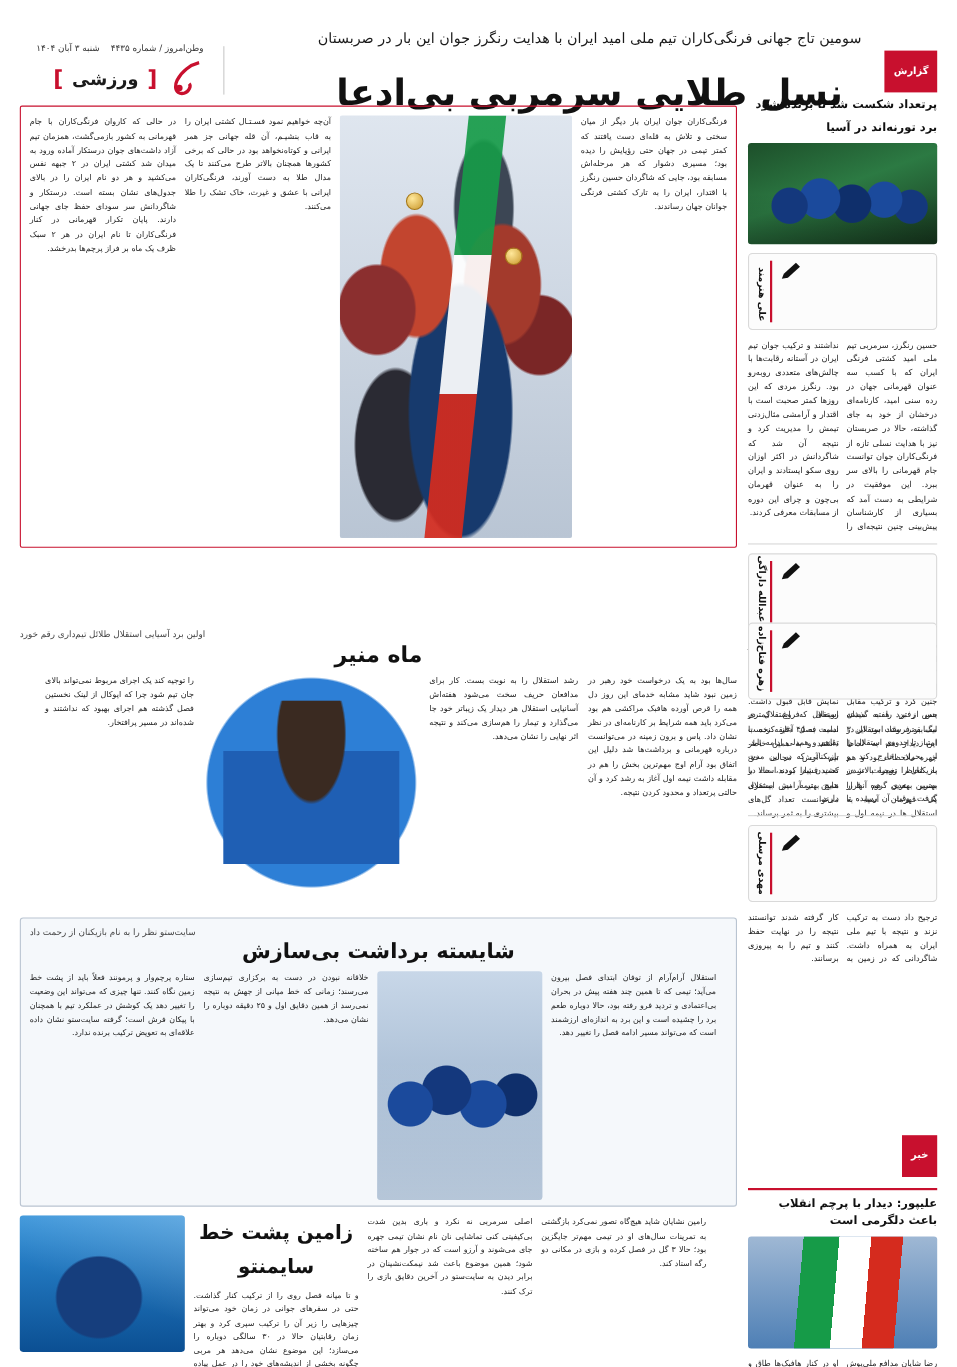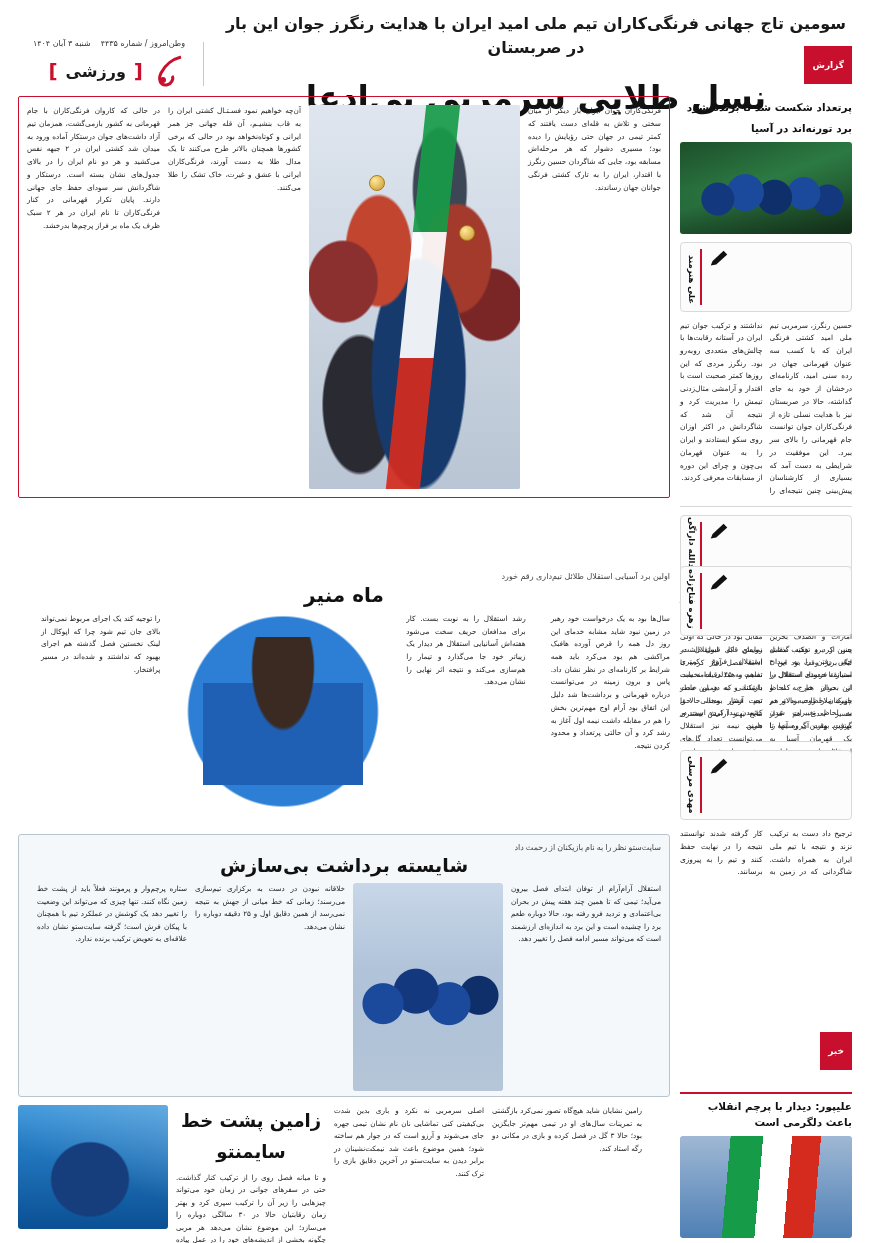--- a/index.html
+++ b/index.html
@@ -42,35 +42,35 @@
   }
   .mast-dates span { white-space: nowrap; }
   .mast-divider {
     width: 1px; background: #c9c9c9; margin: 4px 10px;
   }
   .mast-head {
     flex: 1; display: flex; flex-direction: column; justify-content: center;
     text-align: center; padding-left: 6px;
   }
   .kicker {
-    font-size: 16px; color: #1a1a1a; line-height: 1.5; font-weight: bold;
+    font-size: 13px; color: #1a1a1a; line-height: 1.5; font-weight: normal;
     margin-bottom: 20px;
   }
   .main-title {
     font-size: 33px; font-weight: bold; color: #111; letter-spacing: -1px;
     line-height: 1.1;
   }
 
   
   .rail {
     position: absolute; top: 46px; right: 18px; width: 172px;
   }
   .rail-tag {
     background: #c8102e; color: #fff; font-size: 9px; font-weight: bold;
-    padding: 14px 8px; display: inline-block; margin-bottom: 16px;
+    padding: 14px 8px; display: inline-block; margin-bottom: 4px;
   }
   .rail-title {
     font-size: 10.5px; font-weight: bold; color: #111; line-height: 1.5;
     margin-bottom: 5px;
   }
   .rail-photo {
     width: 100%; height: 92px; border-radius: 3px; position: relative;
     overflow: hidden; margin-bottom: 8px;
     background: linear-gradient(160deg,#1d4f2a 0%, #2c7a43 45%, #18391f 100%);
   }
@@ -137,52 +137,52 @@
   }
   .lead-photo .medal {
     position: absolute; width: 16px; height: 16px; border-radius: 50%;
     background: radial-gradient(circle at 35% 32%, #ffe89a, #c9972b);
     border: 1px solid #a87b1b;
   }
 
   .mid {
     position: absolute; top: 572px; right: 200px; left: 18px; height: 252px;
   }
-  .mid-kicker { font-size: 8px; color: #444; text-align: right; margin-bottom: 2px; }
+  .mid-kicker { font-size: 8px; color: #444; text-align: left; margin-bottom: 2px; }
   .mid-title {
     font-size: 20px; font-weight: bold; text-align: center; color: #111;
     margin-bottom: 6px;
   }
-  .mid-cols { display: flex; flex-direction: row-reverse; gap: 25px; height: 214px; margin-left: 23px; }
+  .mid-cols { display: flex; flex-direction: row-reverse; gap: 9px; height: 214px; margin-left: 23px; }
   .mid-photo {
     width: 196px; border-radius: 3px; position: relative; overflow: hidden;
     background: radial-gradient(circle at 50% 46%, #2d7fd6 0 94px, #ffffff 96px);
   }
   .mid-photo .player {
     position: absolute; left: 18px; right: 18px; top: 24px; bottom: 0;
     background:
       radial-gradient(ellipse at 50% 16%, #3a2a21 0 30px, transparent 32px),
       linear-gradient(180deg, transparent 0 24%, #1f5fb4 24% 78%, transparent 78%);
   }
   .mid-col {
     flex: 1; font-size: 7.3px; line-height: 1.74; color: #1c1c1c; text-align: justify;
   }
 
   
   .panel {
     position: absolute; top: 834px; right: 200px; left: 18px; bottom: 146px;
     border: 1px solid #b9c4d1; border-radius: 3px; background: #f5f8fb;
     padding: 8px;
   }
-  .panel-kicker { font-size: 8px; color: #444; text-align: right; font-family: Liberation Serif, serif; }
+  .panel-kicker { font-size: 8px; color: #444; text-align: left; }
   .panel-title {
     font-size: 19px; font-weight: bold; text-align: center; color: #111;
     margin: 2px 0 7px;
   }
-  .panel-cols { display: flex; flex-direction: row-reverse; gap: 8px; height: 208px; justify-content: flex-end; }
+  .panel-cols { display: flex; flex-direction: row-reverse; gap: 8px; height: 208px; }
   .panel-col { width: 150px; font-size: 7.2px; line-height: 1.74; text-align: justify; color:#1c1c1c; }
   .panel-photo {
     width: 150px; border-radius: 3px; overflow: hidden; position: relative;
     background: linear-gradient(#c8d7e8, #8fa8c4);
   }
   .panel-photo .team::after {
     content:""; position:absolute; inset:0;
     background:
       radial-gradient(circle at 20% 58%, #1b4a9c 0 20px, transparent 21px),
       radial-gradient(circle at 42% 52%, #14387d 0 22px, transparent 23px),

